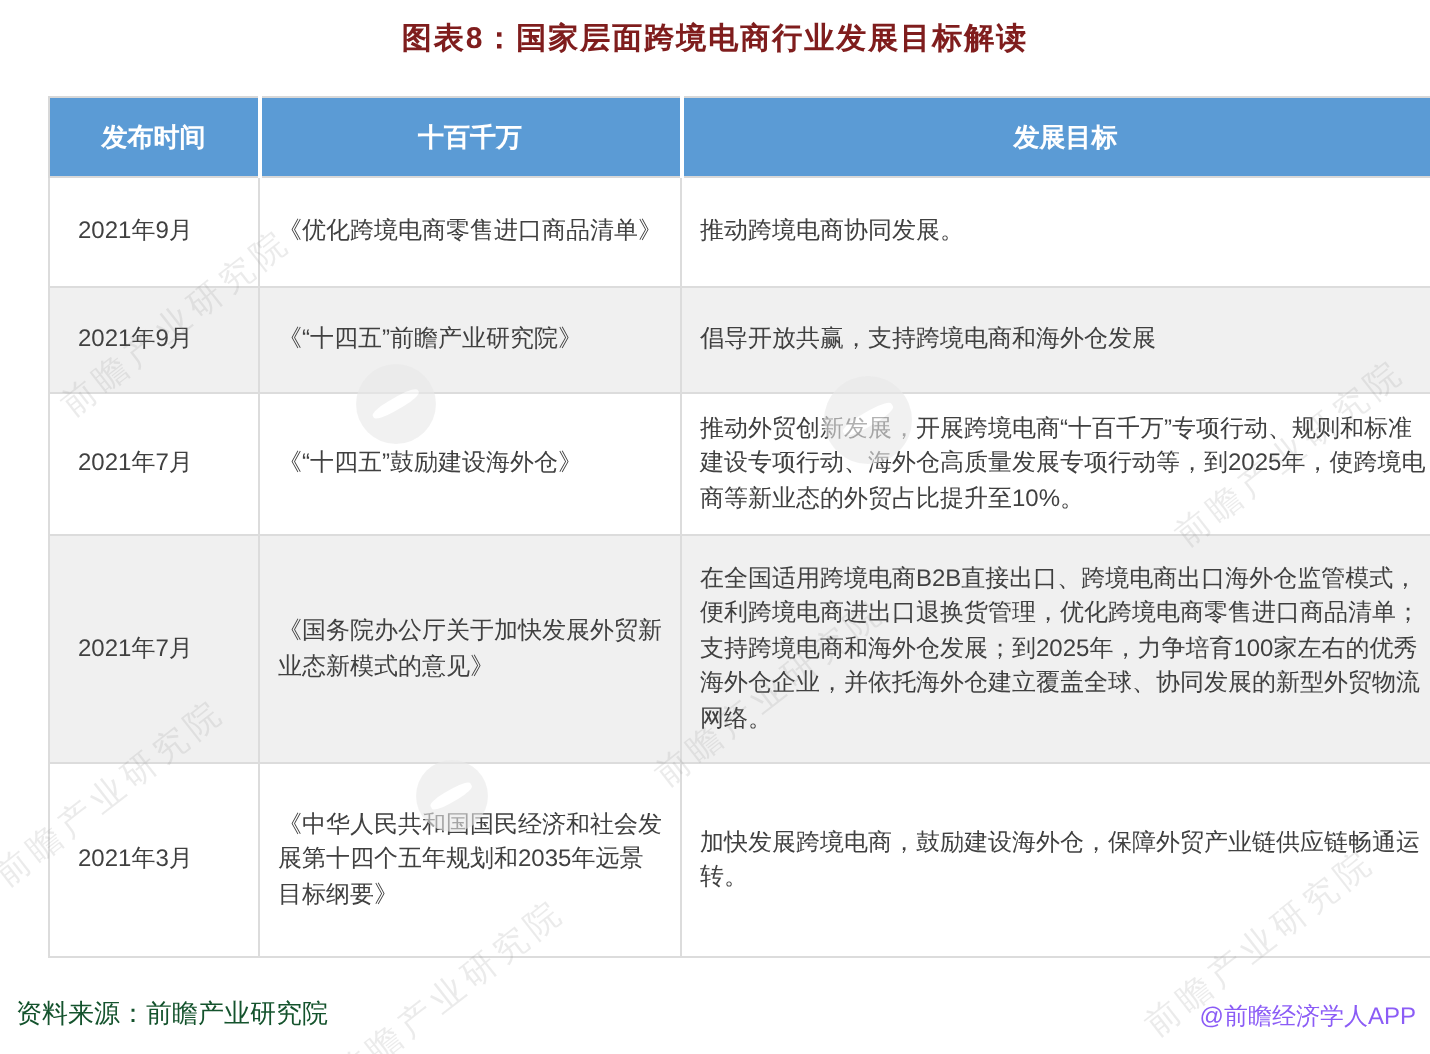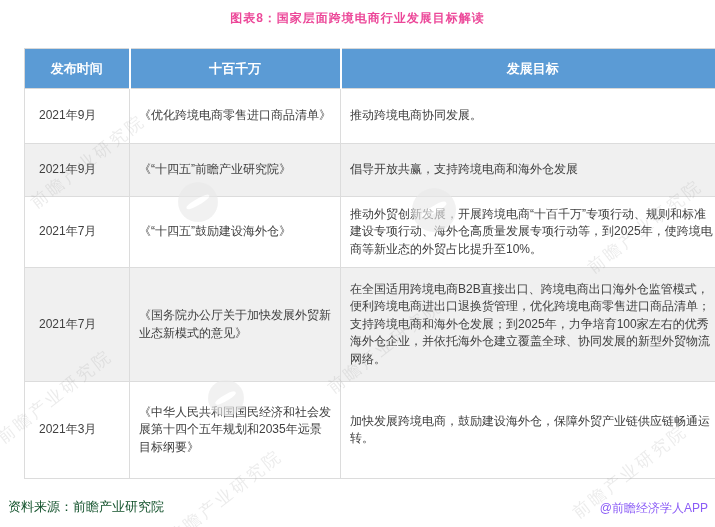--- a/index.html
+++ b/index.html
@@ -7,21 +7,21 @@
   body {
     position:relative;
     background:#ffffff;
     font-family:"Liberation Sans","DejaVu Sans",sans-serif;
     color:#404040;
     overflow:hidden;
   }
   .title {
     position:absolute; top:10px; left:0; width:100%;
     text-align:center;
-    font-size:12px; font-weight:bold; color:#ec4899;
+    font-size:15px; font-weight:bold; color:#7f1d1d;
     letter-spacing:1px;
   }
   table.policy-table {
     position:absolute; left:24px; top:48px; width:700px;
     border-collapse:collapse; table-layout:fixed;
     font-size:12px; color:#404040;
   }
   .policy-table th {
     background:#5B9BD5; color:#ffffff;
     font-size:13px; font-weight:bold;

